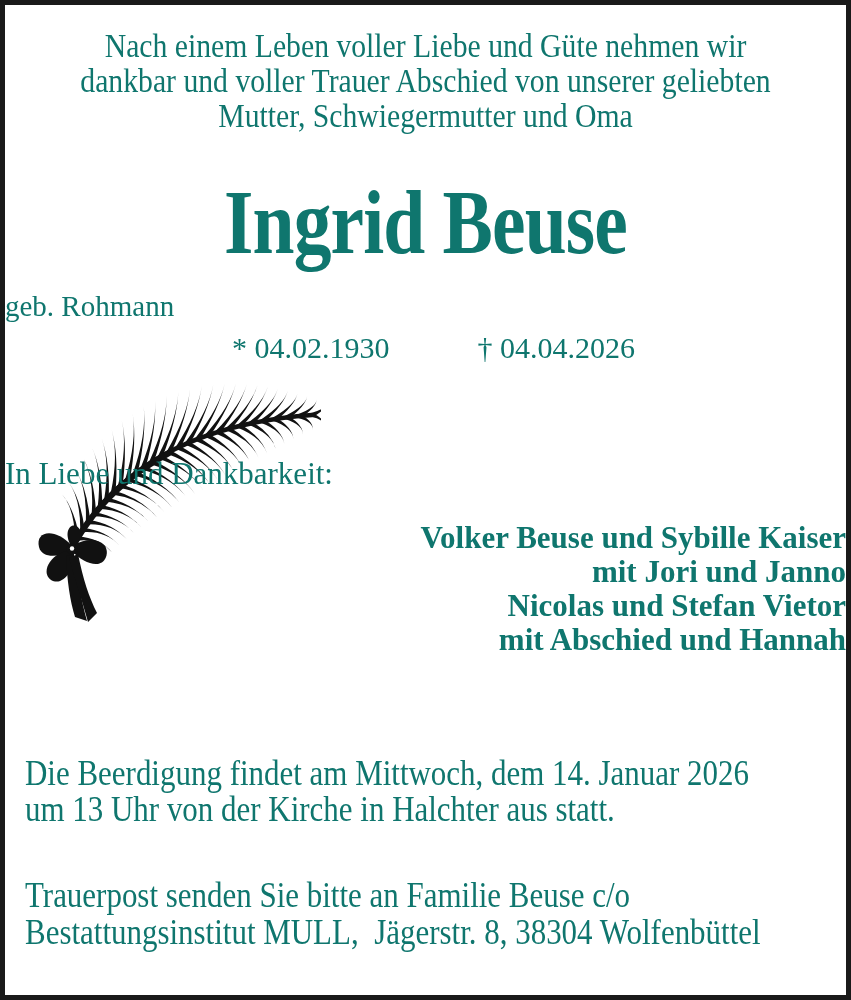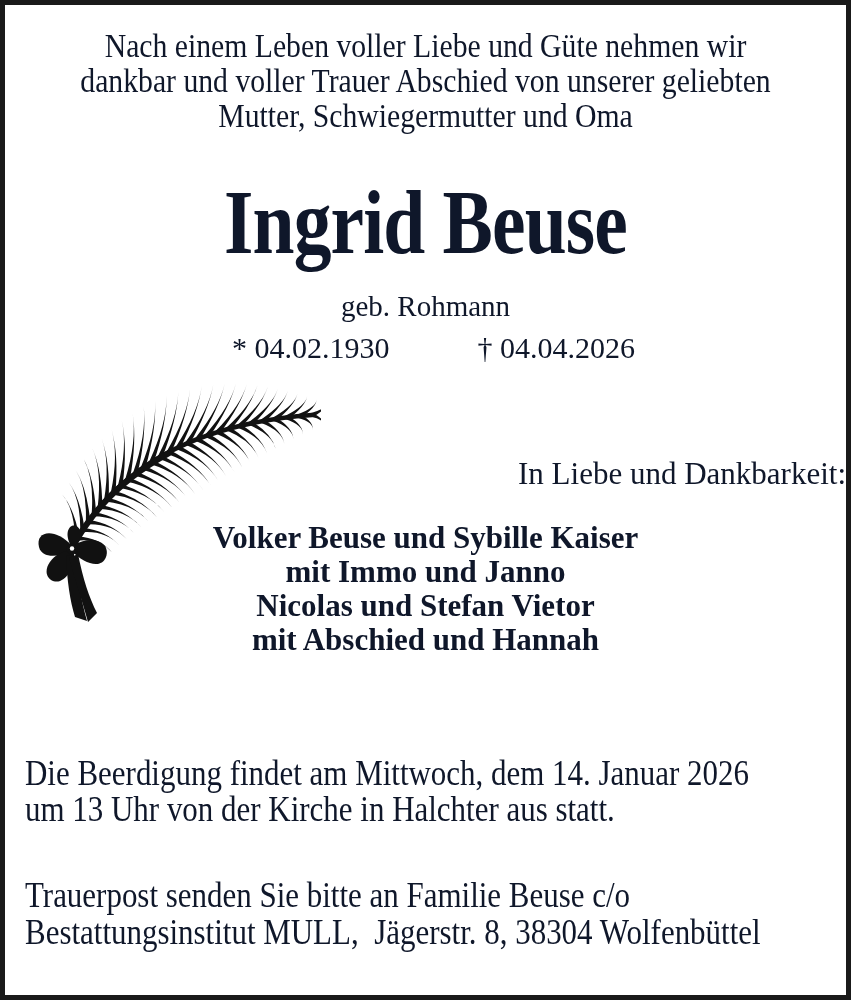--- a/index.html
+++ b/index.html
@@ -3,52 +3,52 @@
 <meta charset="utf-8">
 <style>
   html,body{margin:0;padding:0;background:#e8e8e8;}
   .page{
     position:relative;
     width:851px;height:1000px;
     background:#ffffff;
     border:5px solid #1a1a1a;
     box-sizing:border-box;
     font-family:"Liberation Serif","DejaVu Serif",serif;
-    color:#0f172a;
+    color:#0f766e;
     overflow:hidden;
   }
   .line{white-space:pre;}
   .intro{
     position:absolute;top:24px;left:0;width:100%;
     text-align:center;font-size:33px;line-height:35px;
     transform:scaleX(0.90);transform-origin:50% 0;
   }
   .title{
     position:absolute;top:171px;left:0;width:100%;
     text-align:center;font-size:92px;line-height:1;font-weight:700;
     transform:scaleX(0.82);transform-origin:50% 0;
     letter-spacing:-1px;
   }
   .maiden{
     position:absolute;top:284px;left:0;width:100%;
-    text-align:center;font-size:29px;line-height:34px;
+    text-align:left;font-size:29px;line-height:34px;
   }
   .dates{
     position:absolute;top:326px;left:0;width:100%;
     display:flex;justify-content:center;gap:88px;
     font-size:30px;line-height:34px;
     transform:translateX(8px);
   }
   .closing{
     position:absolute;top:452px;left:0;width:100%;
-    text-align:right;font-size:31px;line-height:34px;
+    text-align:left;font-size:31px;line-height:34px;
   }
   .mourners{
     position:absolute;top:516px;left:0;width:100%;
-    text-align:center;font-size:31px;line-height:34px;font-weight:700;
+    text-align:right;font-size:31px;line-height:34px;font-weight:700;
   }
   .funeral{
     position:absolute;top:750px;left:20px;
     font-size:36px;line-height:36px;
     transform:scaleX(0.86);transform-origin:0 0;
   }
   .condolence{
     position:absolute;top:872px;left:20px;
     font-size:36px;line-height:37px;
     transform:scaleX(0.86);transform-origin:0 0;
@@ -148,21 +148,21 @@
       <path d="M 47 163 C 52 188, 58 206, 66 222 L 57 231 C 51 210, 44 188, 38 167 Z"></path>
       <circle cx="41" cy="158" r="5.5" fill="#111"></circle>
       <circle cx="41" cy="157.5" r="2.2" fill="#ffffff"></circle>
     </g>
   </svg>
 
   <div class="closing">In Liebe und Dankbarkeit:</div>
 
   <div class="mourners">
     <div class="line">Volker Beuse und Sybille Kaiser</div>
-    <div class="line">mit Immo und Janno</div>
+    <div class="line">mit Jori und Janno</div>
     <div class="line">Nicolas und Stefan Vietor</div>
     <div class="line">mit Abschied und Hannah</div>
   </div>
 
   <div class="funeral">
     <div class="line">Die Beerdigung findet am Mittwoch, dem 14. Januar 2026</div>
     <div class="line">um 13 Uhr von der Kirche in Halchter aus statt.</div>
   </div>
 
   <div class="condolence">

